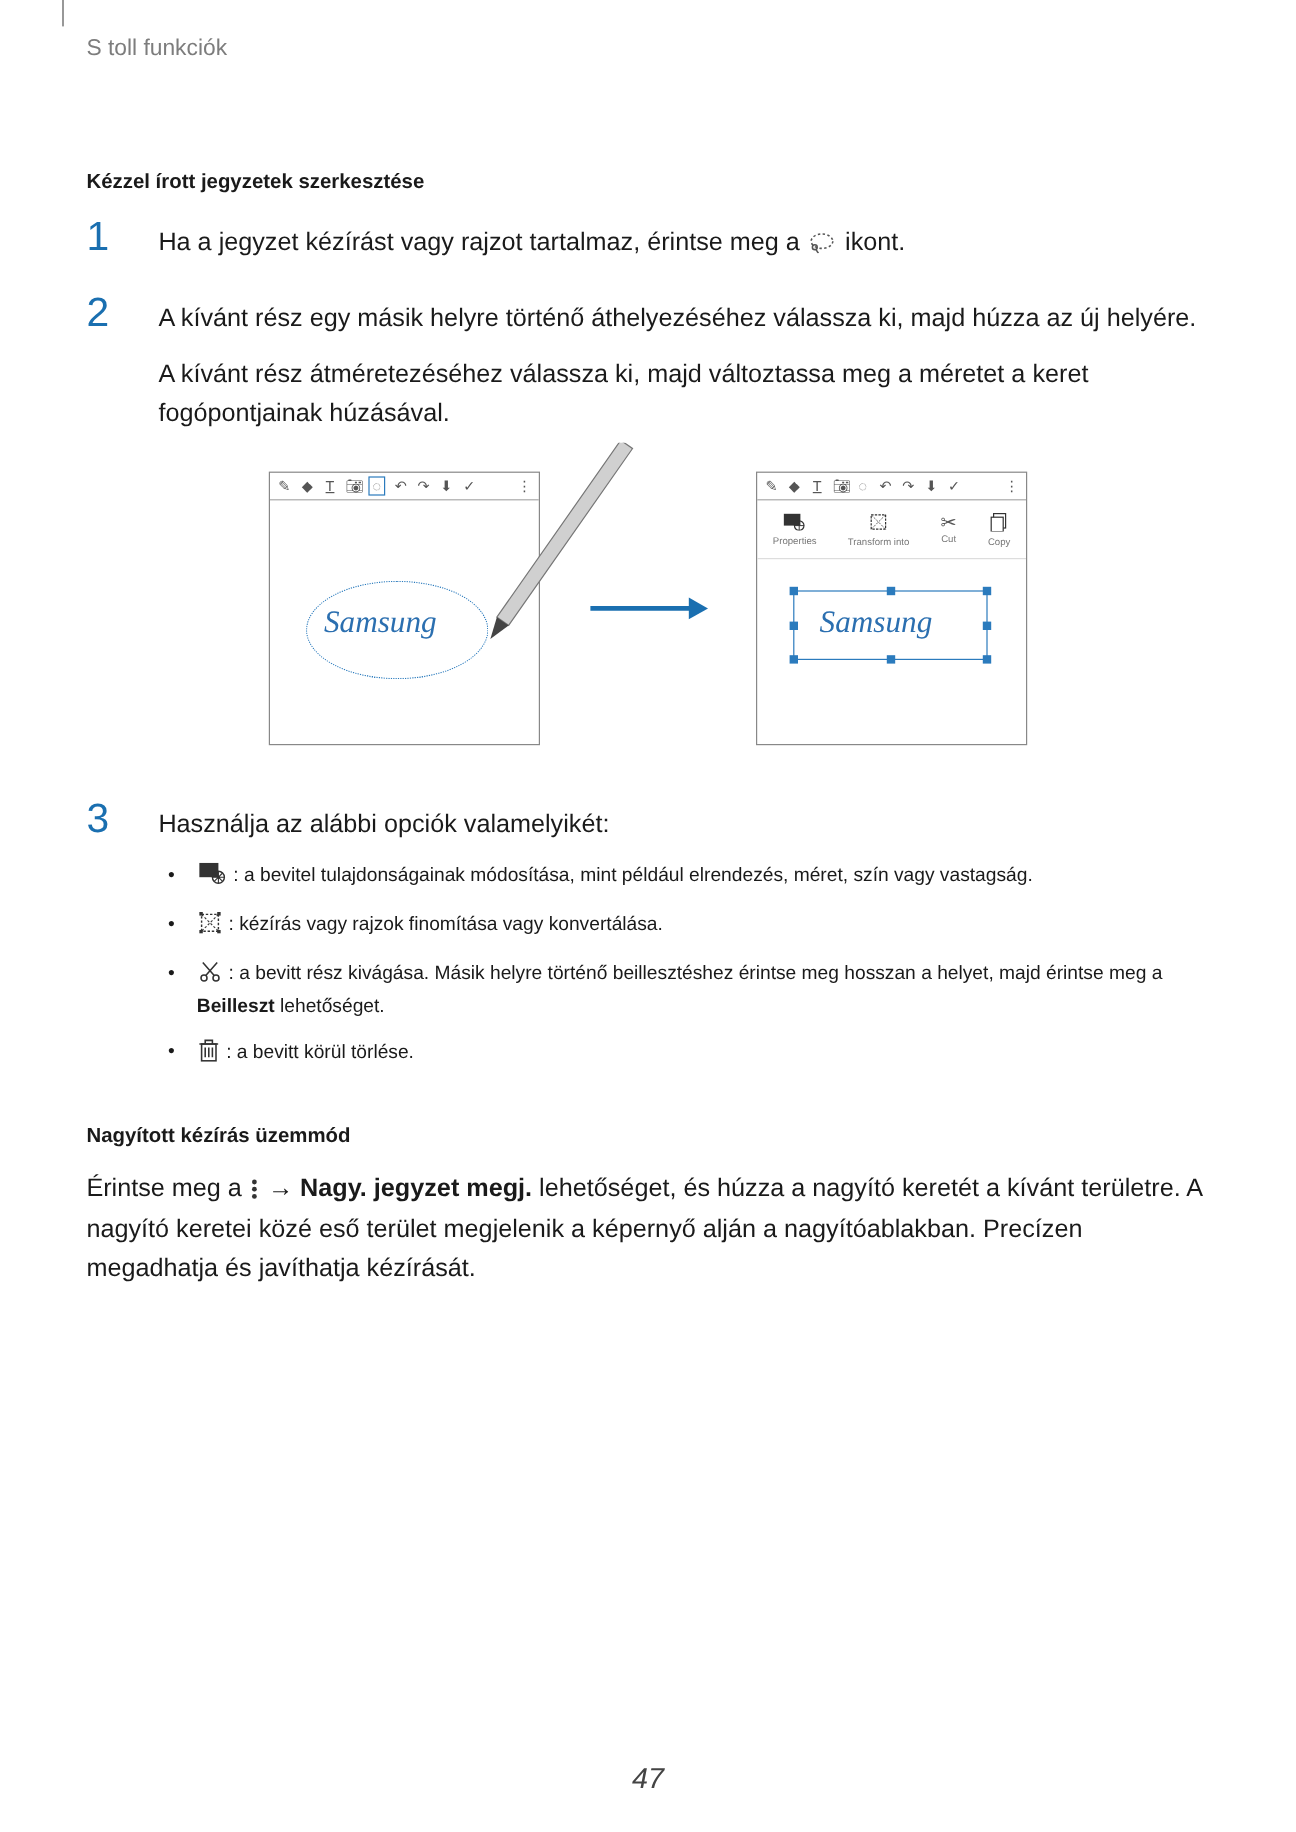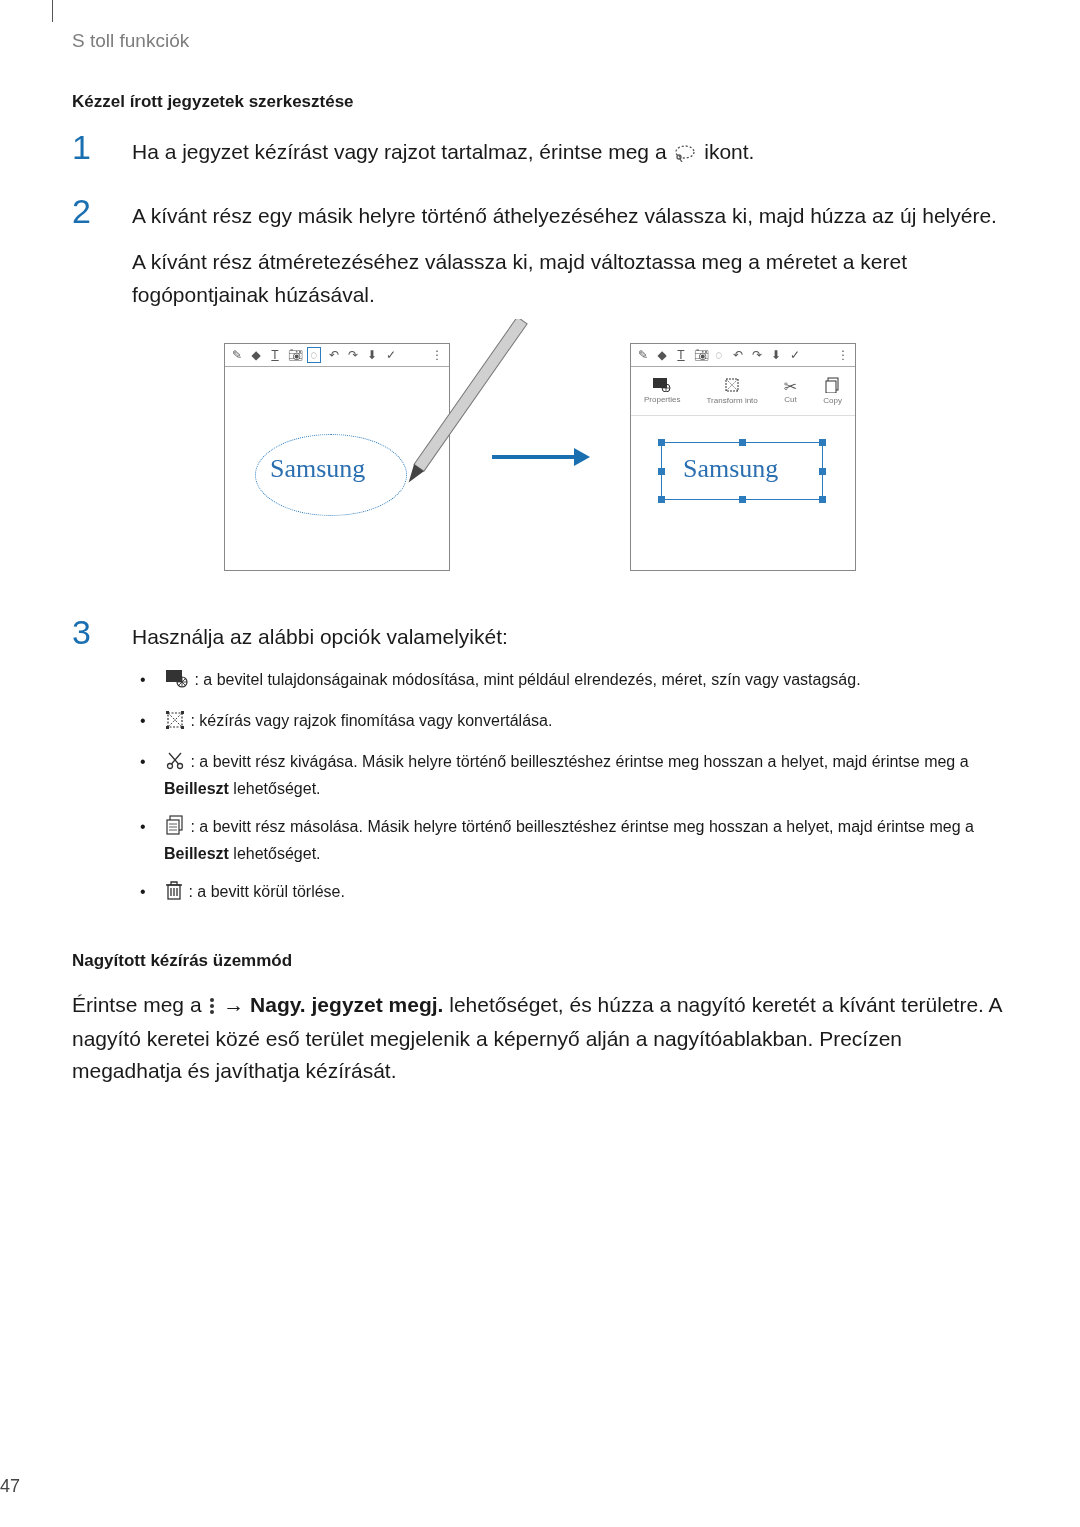--- a/index.html
+++ b/index.html
@@ -20,21 +20,21 @@
     position: absolute;
     left: 52px;
     top: 0;
     width: 1px;
     height: 22px;
     background: #555;
   }
   .breadcrumb {
     font-size: 19px;
     color: #7d7d7d;
-    margin-bottom: 40px;
+    margin-bottom: 90px;
   }
   h2 {
     font-size: 17px;
     font-weight: 700;
     margin: 0 0 18px 0;
   }
   p.intro {
     font-size: 21px;
     line-height: 1.5;
     margin: 0 0 36px 0;
@@ -100,20 +100,21 @@
   .sel-dotted {
     position: absolute;
     left: 30px; top: 90px; width: 150px; height: 80px;
     border: 1px dotted #2b7bbd; border-radius: 50%;
   }
   .handwritten {
     position: absolute;
     font-family: "Comic Sans MS", cursive;
     color: #2b6fb0;
     font-size: 26px;
+    font-style: italic;
   }
   .left .handwritten { left: 45px; top: 110px; }
   .right .handwritten { left: 52px; top: 110px; }
   .sel-solid {
     position: absolute;
     left: 30px; top: 98px; width: 160px; height: 56px;
     border: 1px solid #2b7bbd;
   }
   .sel-handle { position: absolute; width: 7px; height: 7px; background: #2b7bbd; }
   .h-tl{left:-4px;top:-4px}.h-tc{left:50%;top:-4px;margin-left:-3px}.h-tr{right:-4px;top:-4px}
@@ -157,22 +158,24 @@
     position: absolute;
     left: 8px;
     top: 0;
   }
   .sec2 { margin-top: 30px; }
   .sec2 p { font-size: 21px; line-height: 1.5; margin: 0; }
   .page-num {
     position: absolute;
     bottom: 30px;
     left: 0; right: 0;
-    font-size: 18px;
+    text-align: center;
+    font-size: 24px;
     color: #444;
+    font-style: italic;
   }
   b { font-weight: 700; }
 </style>
 </head>
 <body>
 
 <div class="page">
   <div class="vert-tick"></div>
 
   <div class="breadcrumb">S toll funkciók</div>
@@ -332,29 +335,20 @@
             <span class="inline-icon">
               <svg width="18" height="18">
                   <circle cx="4" cy="14" r="2.5" fill="none" stroke="#333" stroke-width="1.3"></circle>
                   <circle cx="14" cy="14" r="2.5" fill="none" stroke="#333" stroke-width="1.3"></circle>
                   <path d="M5.5 12L15 1M12.5 12L3 1" stroke="#333" stroke-width="1.3"></path>
                 </svg>
             </span><span> : a bevitt rész kivágása. Másik helyre történő beillesztéshez érintse meg hosszan a helyet, majd érintse meg a </span><b>Beilleszt</b><span> lehetőséget.</span>
           </li>
           <li>
             <span class="inline-icon">
-              <svg width="18" height="20">
-                  <rect x="4" y="1" width="12" height="14" fill="none" stroke="#333" stroke-width="1.2"></rect>
-                  <rect x="1" y="5" width="12" height="14" fill="#fff" stroke="#333" stroke-width="1.2"></rect>
-                  <path d="M3 9h8M3 12h8M3 15h8" stroke="#333" stroke-width="0.8"></path>
-                </svg>
-            </span><span> : a bevitt rész másolása. Másik helyre történő beillesztéshez érintse meg hosszan a helyet, majd érintse meg a </span><b>Beilleszt</b><span> lehetőséget.</span>
-          </li>
-          <li>
-            <span class="inline-icon">
               <svg width="16" height="20">
                   <rect x="2" y="5" width="12" height="14" fill="none" stroke="#333" stroke-width="1.3"></rect>
                   <path d="M0 5h16M5 2h6v3H5zM5 8v8M8 8v8M11 8v8" stroke="#333" stroke-width="1.3" fill="none"></path>
                 </svg>
             </span><span> : a bevitt körül törlése.</span>
           </li>
         </ul>
       </div>
     </li>
   </ol>

